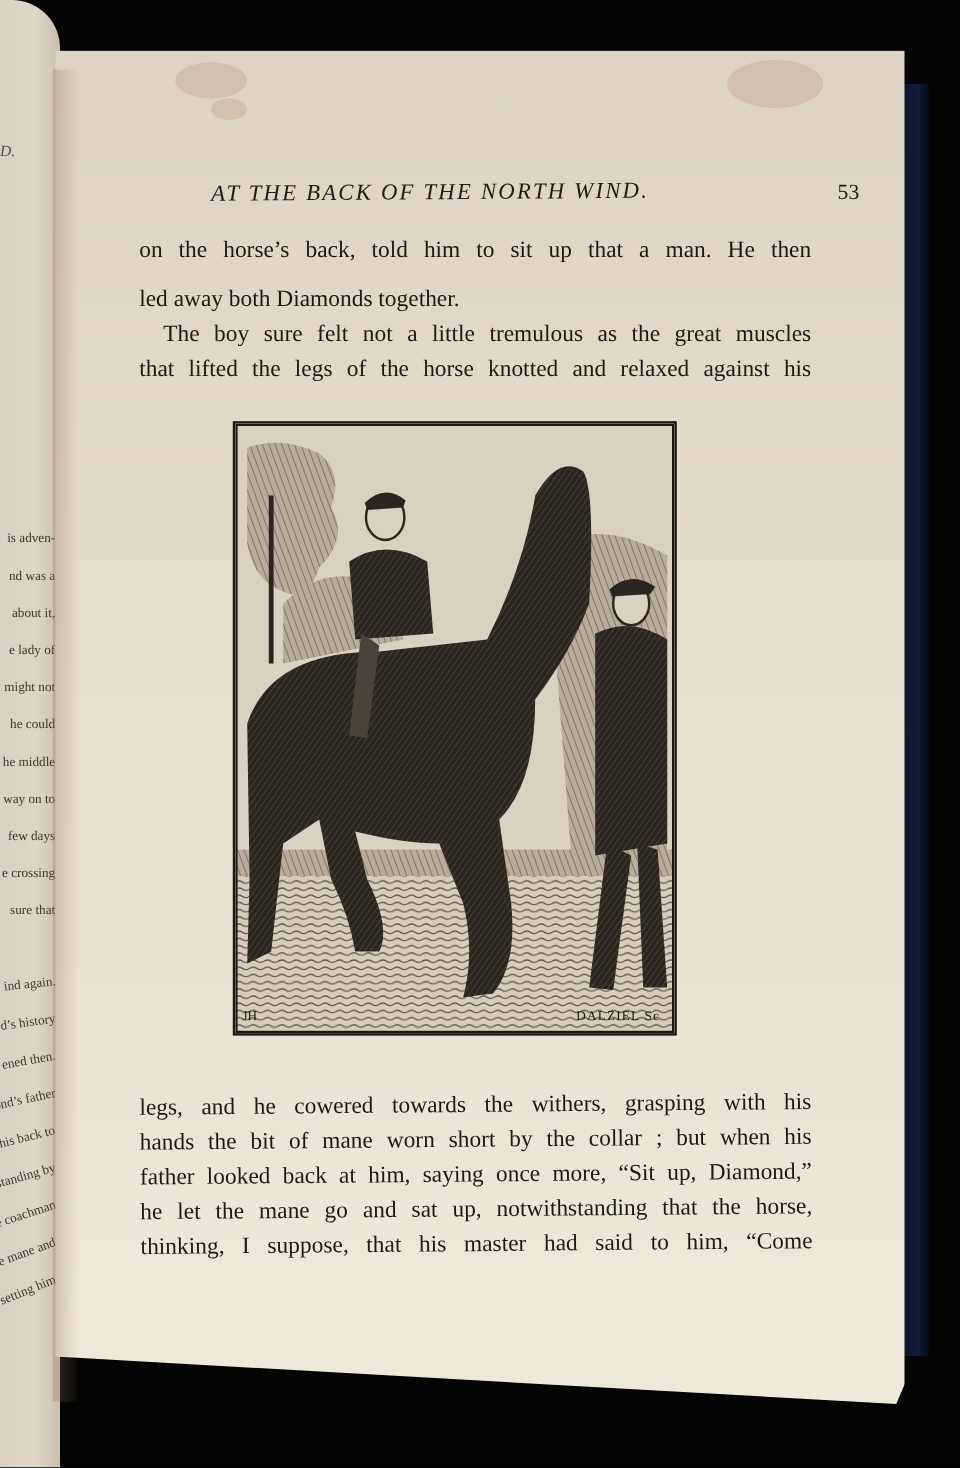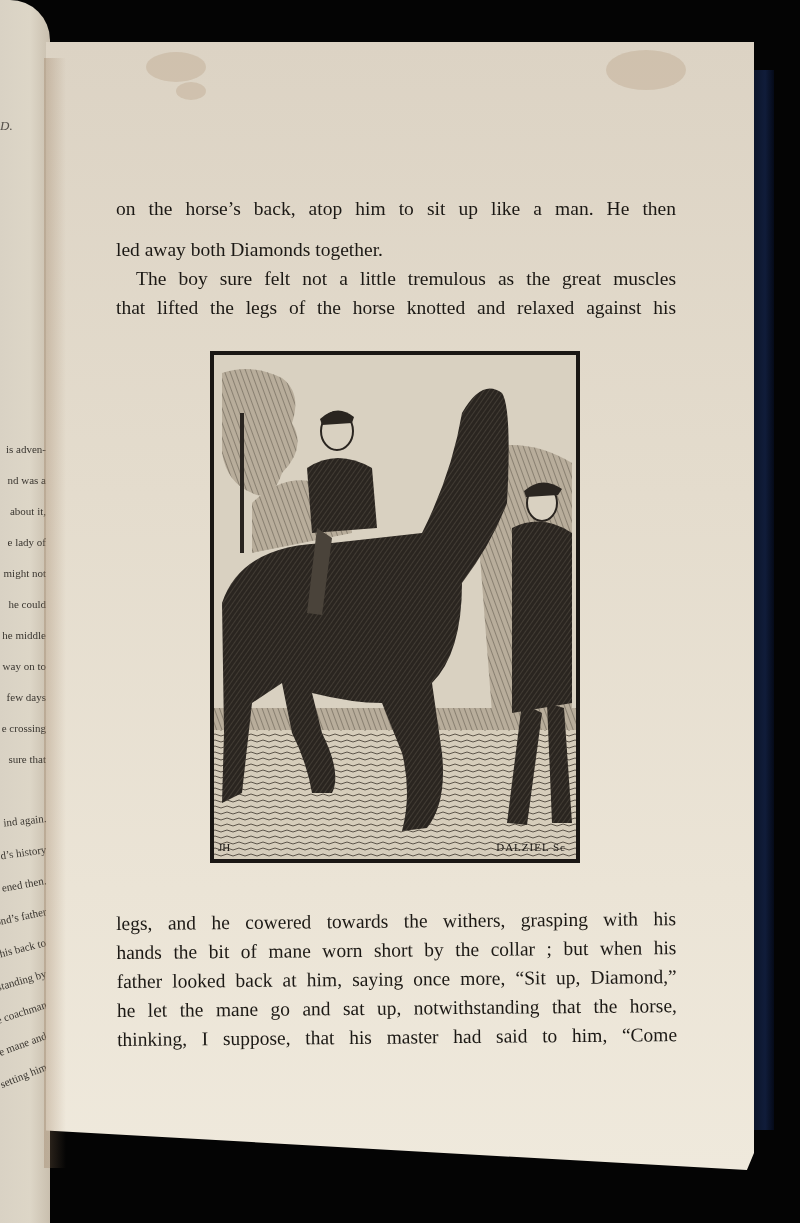--- a/index.html
+++ b/index.html
@@ -116,21 +116,21 @@
       text-align: justify;
       text-align-last: justify;
     }
     .text-line.short { text-align-last: left; margin-top: 12px; }
     .text-line.indent { padding-left: 20px; }
     .italic { }
 
     
     .illustration {
       position: absolute;
-      left: 164px;
+      left: 148px;
       top: 309px;
       width: 366px;
       height: 508px;
       border: 2px solid #1a1714;
       background: #d8d0c0;
       overflow: hidden;
     }
     .illustration svg { display: block; }
     .sig {
       position: absolute;
@@ -170,23 +170,27 @@
         <span class="left-line" style="top: 1029px; transform: rotate(-20deg);">e mane and</span>
         <span class="left-line" style="top: 1060px; transform: rotate(-22deg);">setting him</span>
       </div>
   </div>
 
   <div class="right-page">
     <div class="stain" style="left:100px;top:10px;width:60px;height:30px;"></div>
     <div class="stain" style="left:560px;top:8px;width:80px;height:40px;"></div>
     <div class="stain" style="left:130px;top:40px;width:30px;height:18px;"></div>
 
+    <div class="running-head">
+      <span class="rh-title">AT THE BACK OF THE NORTH WIND.</span>
+      <span class="rh-page">53</span>
+    </div>
 
     <div class="text-block" style="top:152px;">
-      <span class="text-line">on the horse’s back, atop him to sit up like a man.   He then</span>
+      <span class="text-line">on the horse’s back, told him to sit up that a man.   He then</span>
       <span class="text-line short">led away both Diamonds together.</span>
       <span class="text-line indent">The boy sure felt not a little tremulous as the great muscles</span>
       <span class="text-line">that lifted the legs of the horse knotted and relaxed against his</span>
     </div>
 
     <div class="illustration">
       <svg width="366" height="508" viewBox="0 0 366 508">
         <defs>
           <pattern id="hatch" width="4" height="4" patternUnits="userSpaceOnUse" patternTransform="rotate(35)">
             <rect width="4" height="4" fill="#2a2520"></rect>

